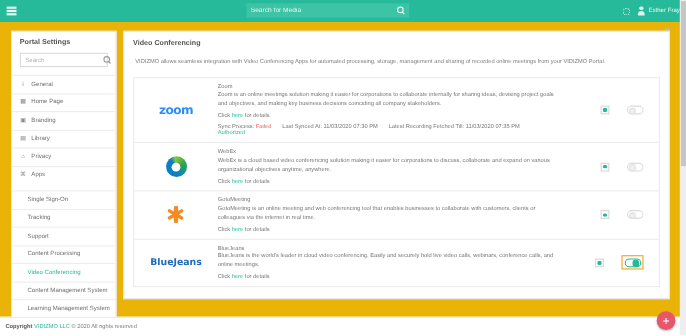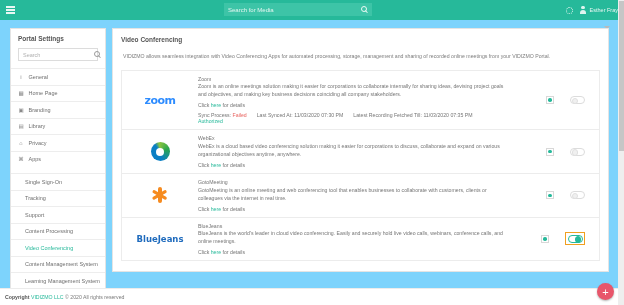--- a/index.html
+++ b/index.html
@@ -65,21 +65,21 @@
   .avatar::after {
     content: ""; position: absolute; left: 0.3px; top: 4.2px;
     width: 6.4px; height: 3.4px; background: #dff5ef;
     border-radius: 3px 3px 0 0;
   }
   .user-name { font-size: 5.5px; color: #e9f8f4; white-space: nowrap; }
 
   
   .page {
     position: absolute; top: 20px; left: 0; width: 624px; height: 268px;
-    background: #7dd3fc;
+    background: #eab308;
   }
   .scroll-chev {
     position: absolute; right: 14px; top: 6px;
     width: 0; height: 0;
     border-left: 3px solid transparent; border-right: 3px solid transparent;
     border-top: 3px solid #b9b9b9;
   }
 
   
   .sidebar {

